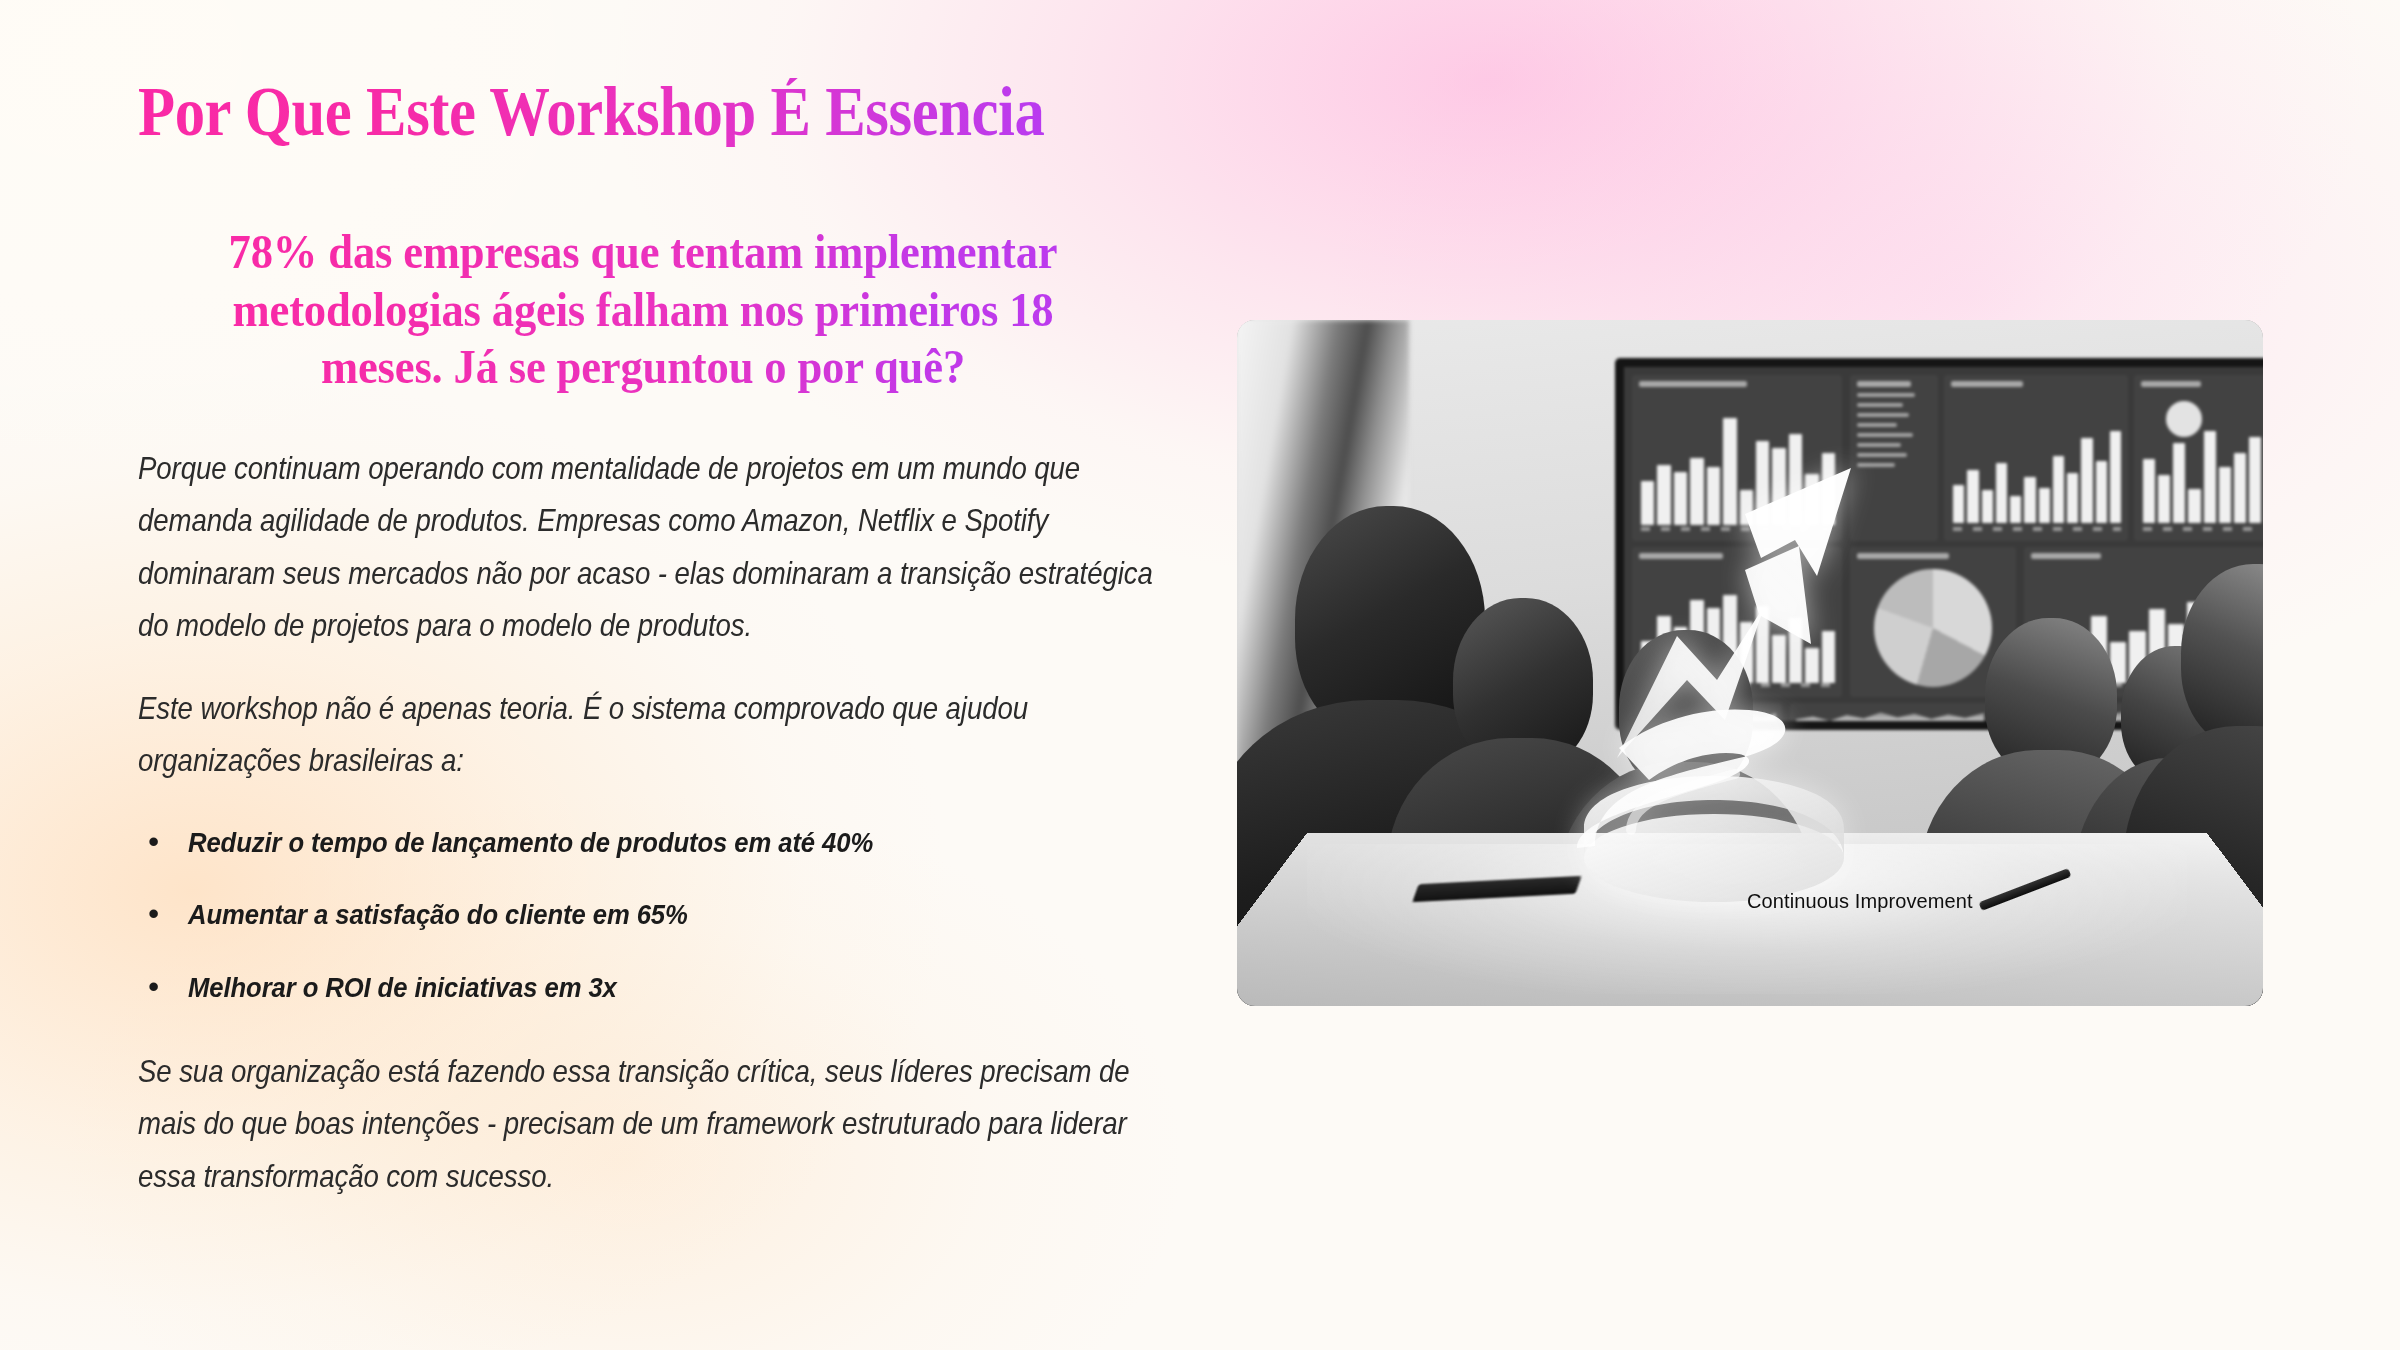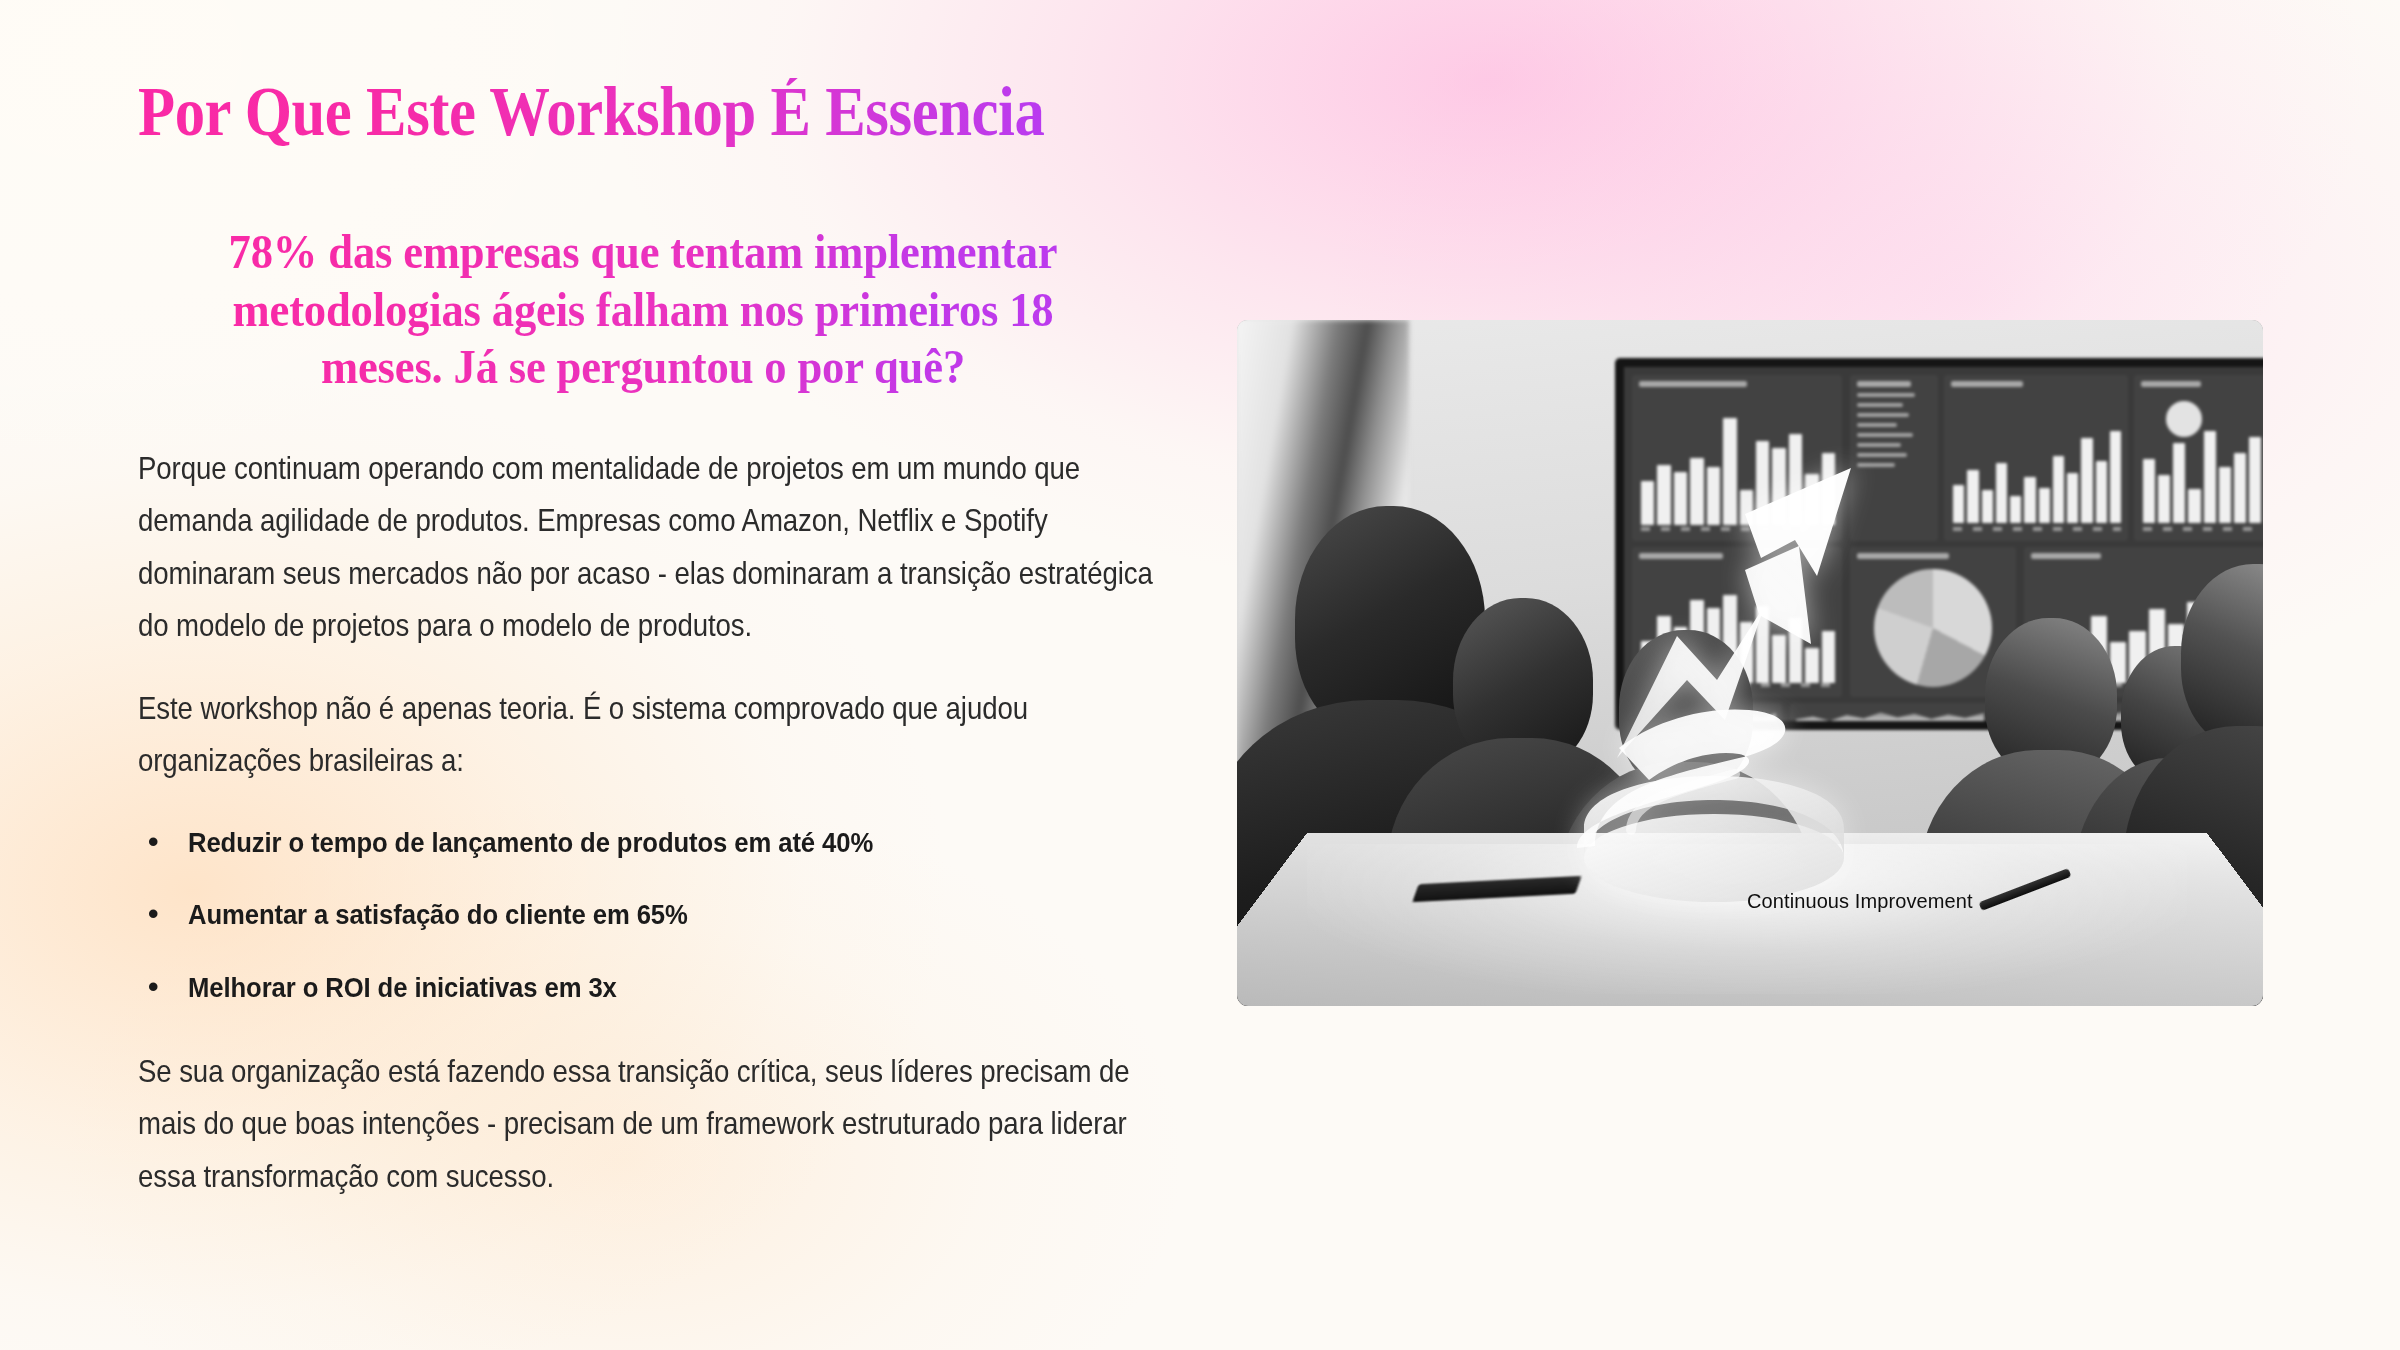--- a/index.html
+++ b/index.html
@@ -79,21 +79,21 @@
     letter-spacing:-0.2px;
     transform:scaleX(0.93);
     transform-origin:center center;
     background:linear-gradient(90deg,#FA2AA6 0%,#F62CA9 20%,#E933C2 55%,#C238E8 80%,#B93BF0 100%);
     -webkit-background-clip:text;
     background-clip:text;
     color:transparent;
     -webkit-text-fill-color:transparent;
   }
 
-  #body-block { margin-top:46px; width:1030px; }
+  #body-block { margin-top:46px; width:1030px;font-style:italic; }
 
   .para {
     font-family:"Liberation Sans", sans-serif;
     font-size:30.5px;
     line-height:1.72;
     color:#2B2B2B;
     transform:scaleX(0.905);
     transform-origin:left top;
     width:110%;
     letter-spacing:-0.1px;
@@ -132,21 +132,21 @@
     white-space:nowrap;
   }
 
   #closing-para { margin-top:36px; }
 
   
   #photo-frame {
     position:absolute;
     left:1237px; top:320px;
     width:1026px; height:686px;
-    border-radius:11px;
+    border-radius:18px;
     overflow:hidden;
     background:#9a9a9a;
   }
   #photo { position:absolute; inset:0; overflow:hidden; }
 
   
   .wall {
     position:absolute; inset:0;
     background:linear-gradient(175deg,#e9e9e9 0%,#dcdcdc 38%,#cfcfcf 62%,#bdbdbd 100%);
   }

